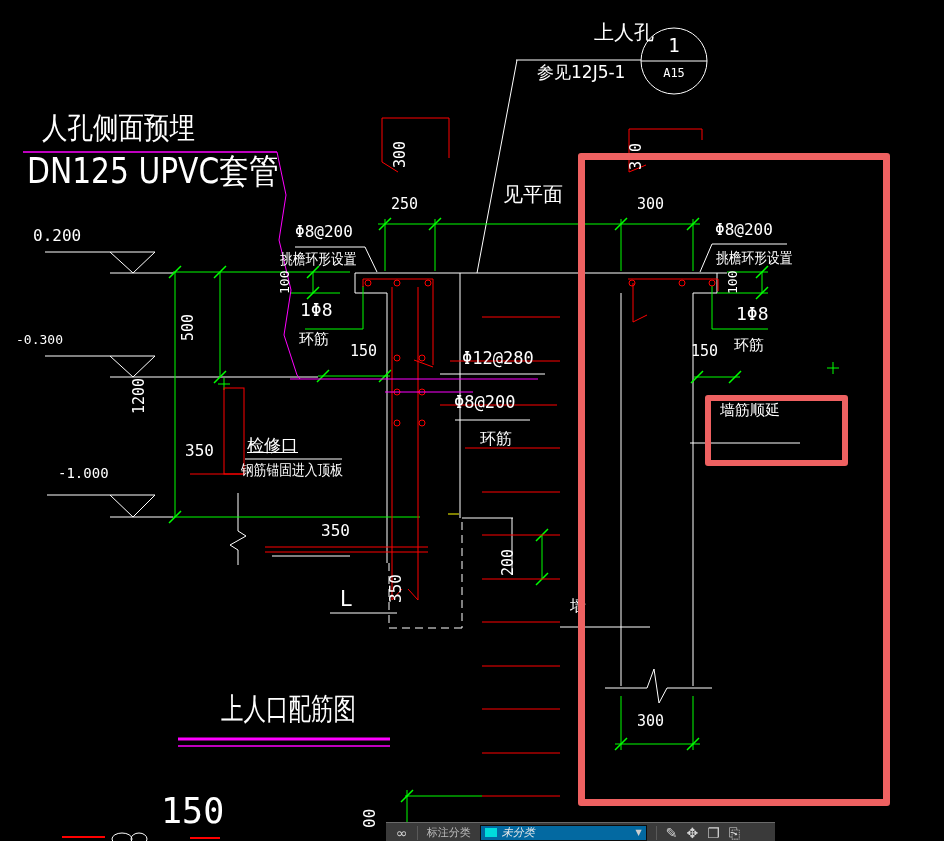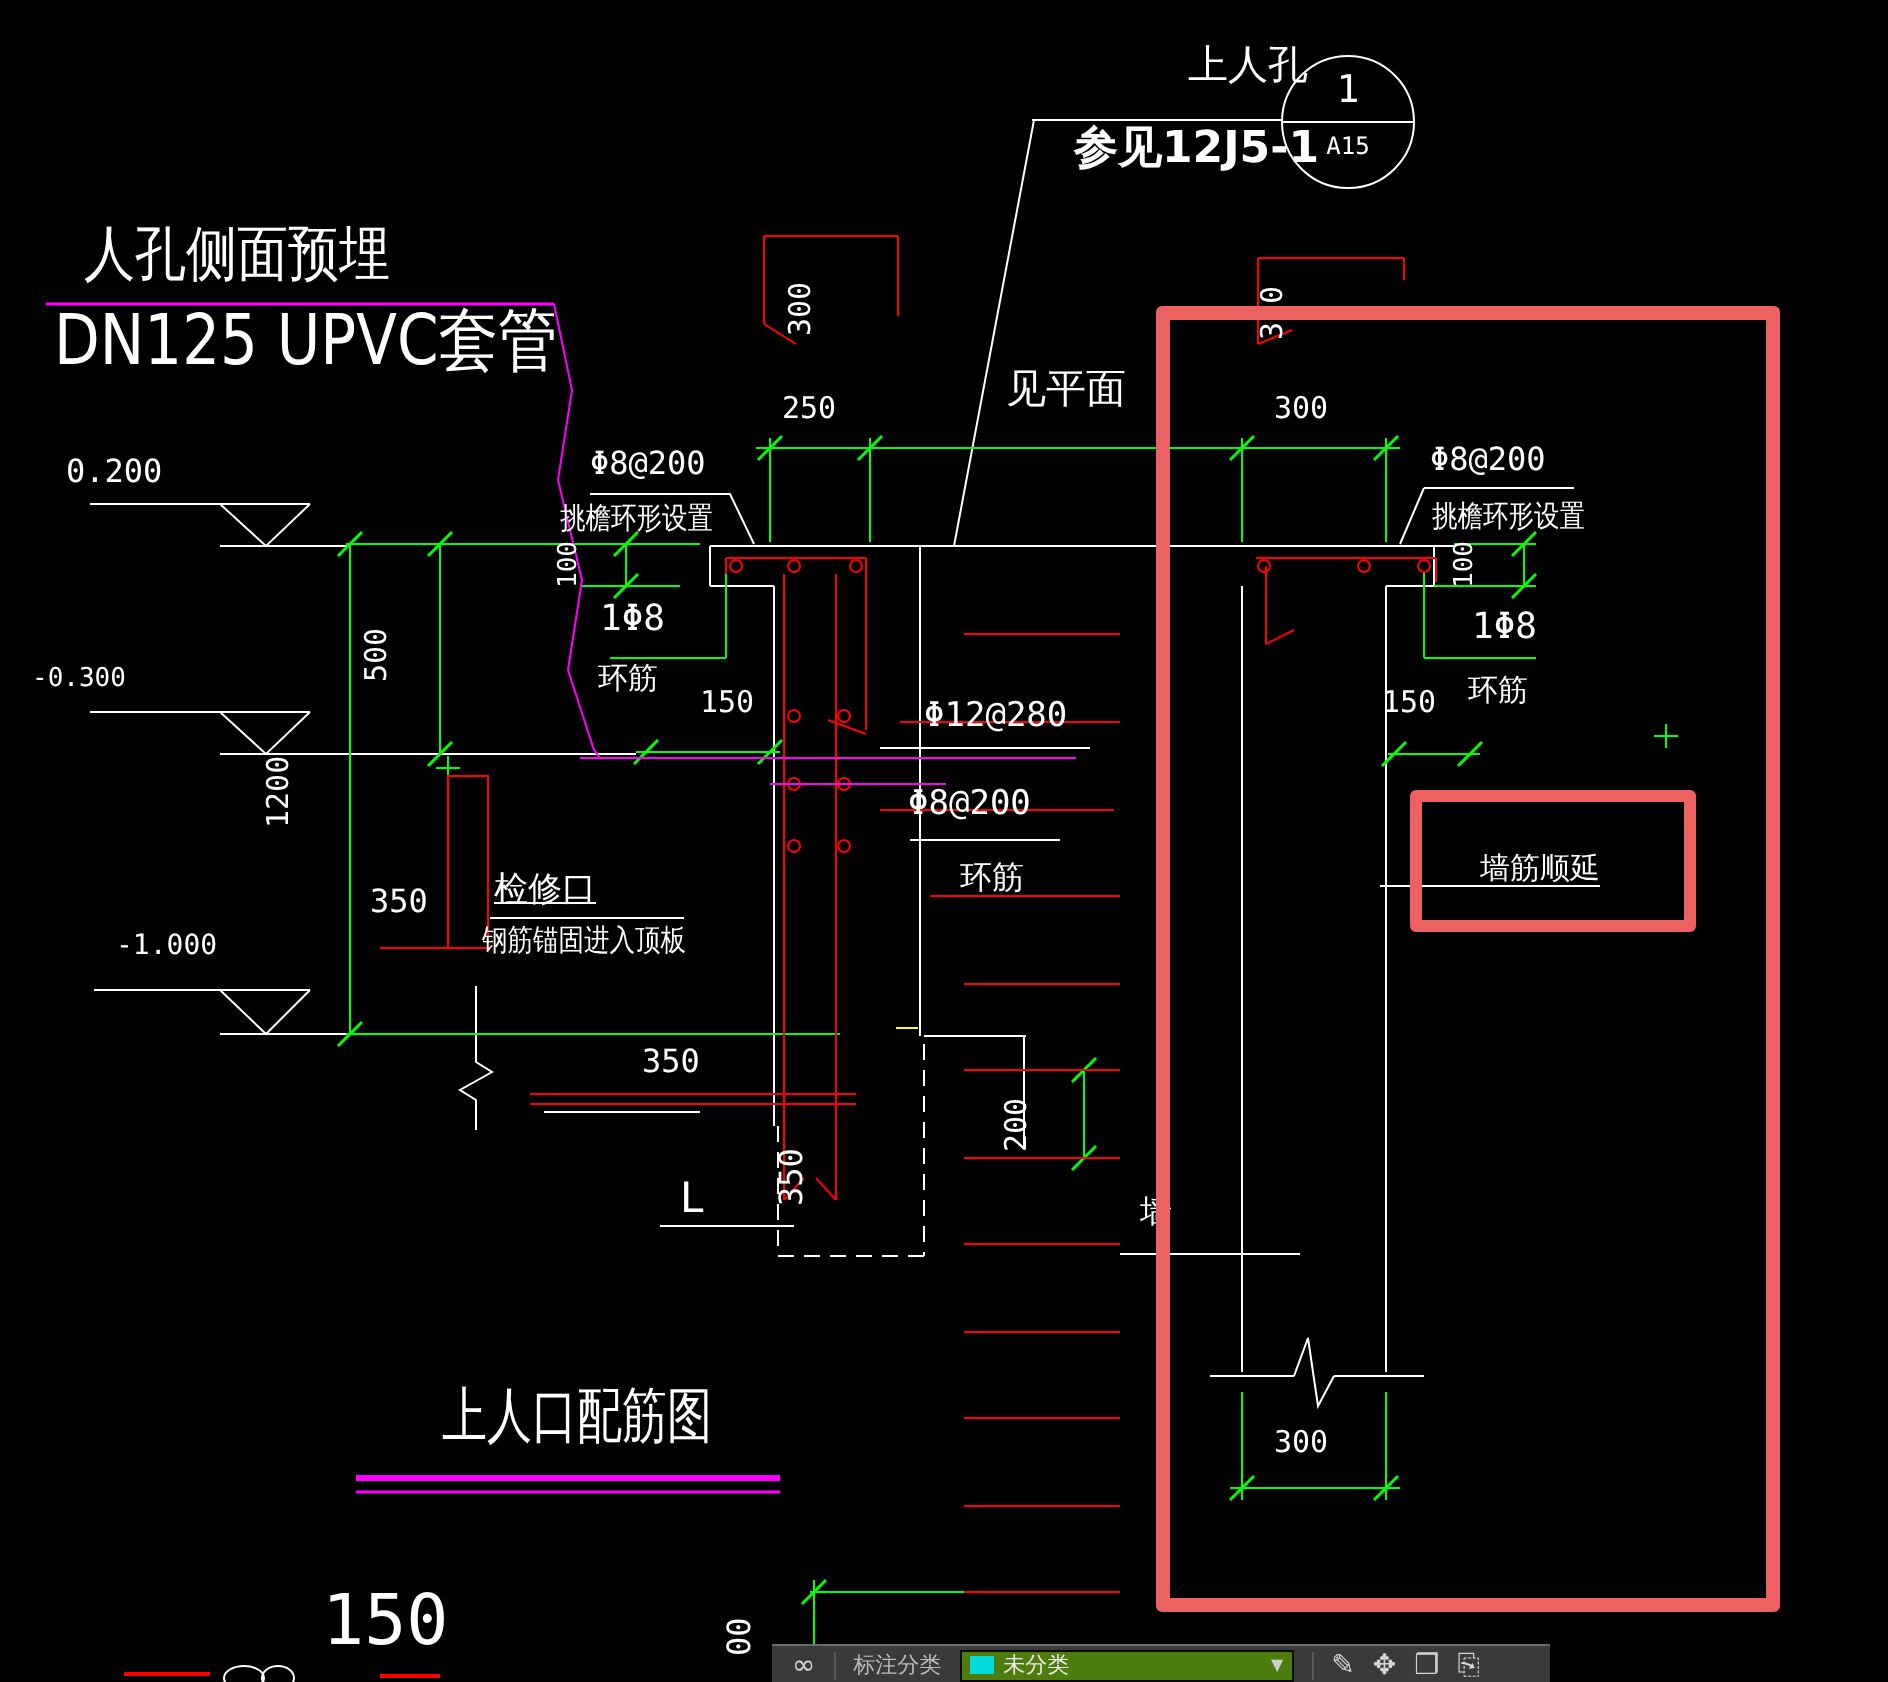--- a/index.html
+++ b/index.html
@@ -16,22 +16,22 @@
   .ctr{text-align:center;}
   .hl{position:absolute;z-index:5;box-sizing:border-box;border-radius:3px;}
   #hl-big{left:578px;top:153px;width:312px;height:653px;border:7px solid #ee6161;}
   #hl-small{left:705px;top:395px;width:143px;height:71px;border:6px solid #ee6161;}
   .toolbar{position:absolute;left:386px;top:822px;width:389px;height:19px;z-index:10;
            background:#3a3a3a;border-top:1px solid #6a6a6a;display:flex;align-items:center;
            gap:9px;padding:1px 8px 0 10px;box-sizing:border-box;}
   .tb-icon{color:#d4d4d4;font-size:14px;line-height:14px;}
   .tb-sep{width:1px;height:14px;background:#595959;}
   .tb-label{color:#bdbdbd;font-size:11px;}
-  .dropdown{display:flex;align-items:center;width:167px;height:16px;background:#4d7c0f;
-            border:1px solid #0c0c0c;box-sizing:border-box;padding:0 4px;gap:5px;}
+  .dropdown{display:flex;align-items:center;width:167px;height:16px;background:#0369a1;
+            border:1px solid #0c0c0c;box-sizing:border-box;padding:0 4px;gap:5px;font-style:italic;}
   .swatch{width:12px;height:9px;background:#00dcdc;display:inline-block;}
   .dd-text{color:#eaeaea;font-size:11px;flex:1;}
   .dd-arrow{color:#cfcfcf;font-size:8px;}
 </style>
 </head>
 <body>
 
 <div id="canvas">
 
   <svg width="944" height="841" viewBox="0 0 944 841">
@@ -89,21 +89,21 @@
       <path d="M448,514H459"></path>
     </g>
   </svg>
 
   <div id="hl-big" class="hl"></div>
   <div id="hl-small" class="hl"></div>
 
   <div class="t" style="left:594px;top:22px;font-size:20px;">上人孔</div>
   <div class="t num ctr" style="left:660px;top:36px;width:28px;font-size:19px;">1</div>
   <div class="t num ctr" style="left:656px;top:67px;width:36px;font-size:12px;">A15</div>
-  <div class="t" style="left:537px;top:64px;font-size:22px;font-weight:bold;">参见12J5-1</div>
+  <div class="t" style="left:537px;top:64px;font-size:17px;">参见12J5-1</div>
 
   <div class="t sx85" style="left:42px;top:113px;font-size:30px;">人孔侧面预埋</div>
   <div class="t sx85" style="left:27px;top:154px;font-size:35px;">DN125 UPVC套管</div>
 
   <div class="t num" style="left:33px;top:228px;font-size:16px;">0.200</div>
   <div class="t num" style="left:16px;top:333px;font-size:13px;">-0.300</div>
   <div class="t num" style="left:58px;top:466px;font-size:14px;">-1.000</div>
 
   <div class="t num rot" style="left:196px;top:326px;font-size:15px;">500</div>
   <div class="t num rot" style="left:147px;top:399px;font-size:15px;">1200</div>
@@ -136,21 +136,21 @@
   <div class="t num" style="left:185px;top:443px;font-size:16px;">350</div>
   <div class="t" style="left:247px;top:437px;font-size:17px;text-decoration:underline;">检修口</div>
   <div class="t sx85" style="left:241px;top:463px;font-size:15px;">钢筋锚固进入顶板</div>
 
   <div class="t num" style="left:321px;top:523px;font-size:16px;">350</div>
   <div class="t num rot" style="left:404px;top:587px;font-size:16px;">350</div>
   <div class="t" style="left:340px;top:589px;font-size:21px;">L</div>
   <div class="t num rot" style="left:516px;top:561px;font-size:15px;">200</div>
   <div class="t z4" style="left:570px;top:598px;font-size:16px;">墙</div>
 
-  <div class="t" style="left:720px;top:427px;font-size:15px;margin-left:20px;">墙筋顺延</div>
+  <div class="t" style="left:720px;top:403px;font-size:15px;">墙筋顺延</div>
   <div class="t num" style="left:637px;top:714px;font-size:15px;">300</div>
 
   <div class="t sx75" style="left:221px;top:694px;font-size:30px;">上人口配筋图</div>
   <div class="t num" style="left:161px;top:794px;font-size:35px;">150</div>
   <div class="t num rot" style="left:378px;top:812px;font-size:16px;">00</div>
 
   <div class="toolbar">
     <span class="tb-icon">∞</span>
     <span class="tb-sep"></span>
     <span class="tb-label">标注分类</span>

